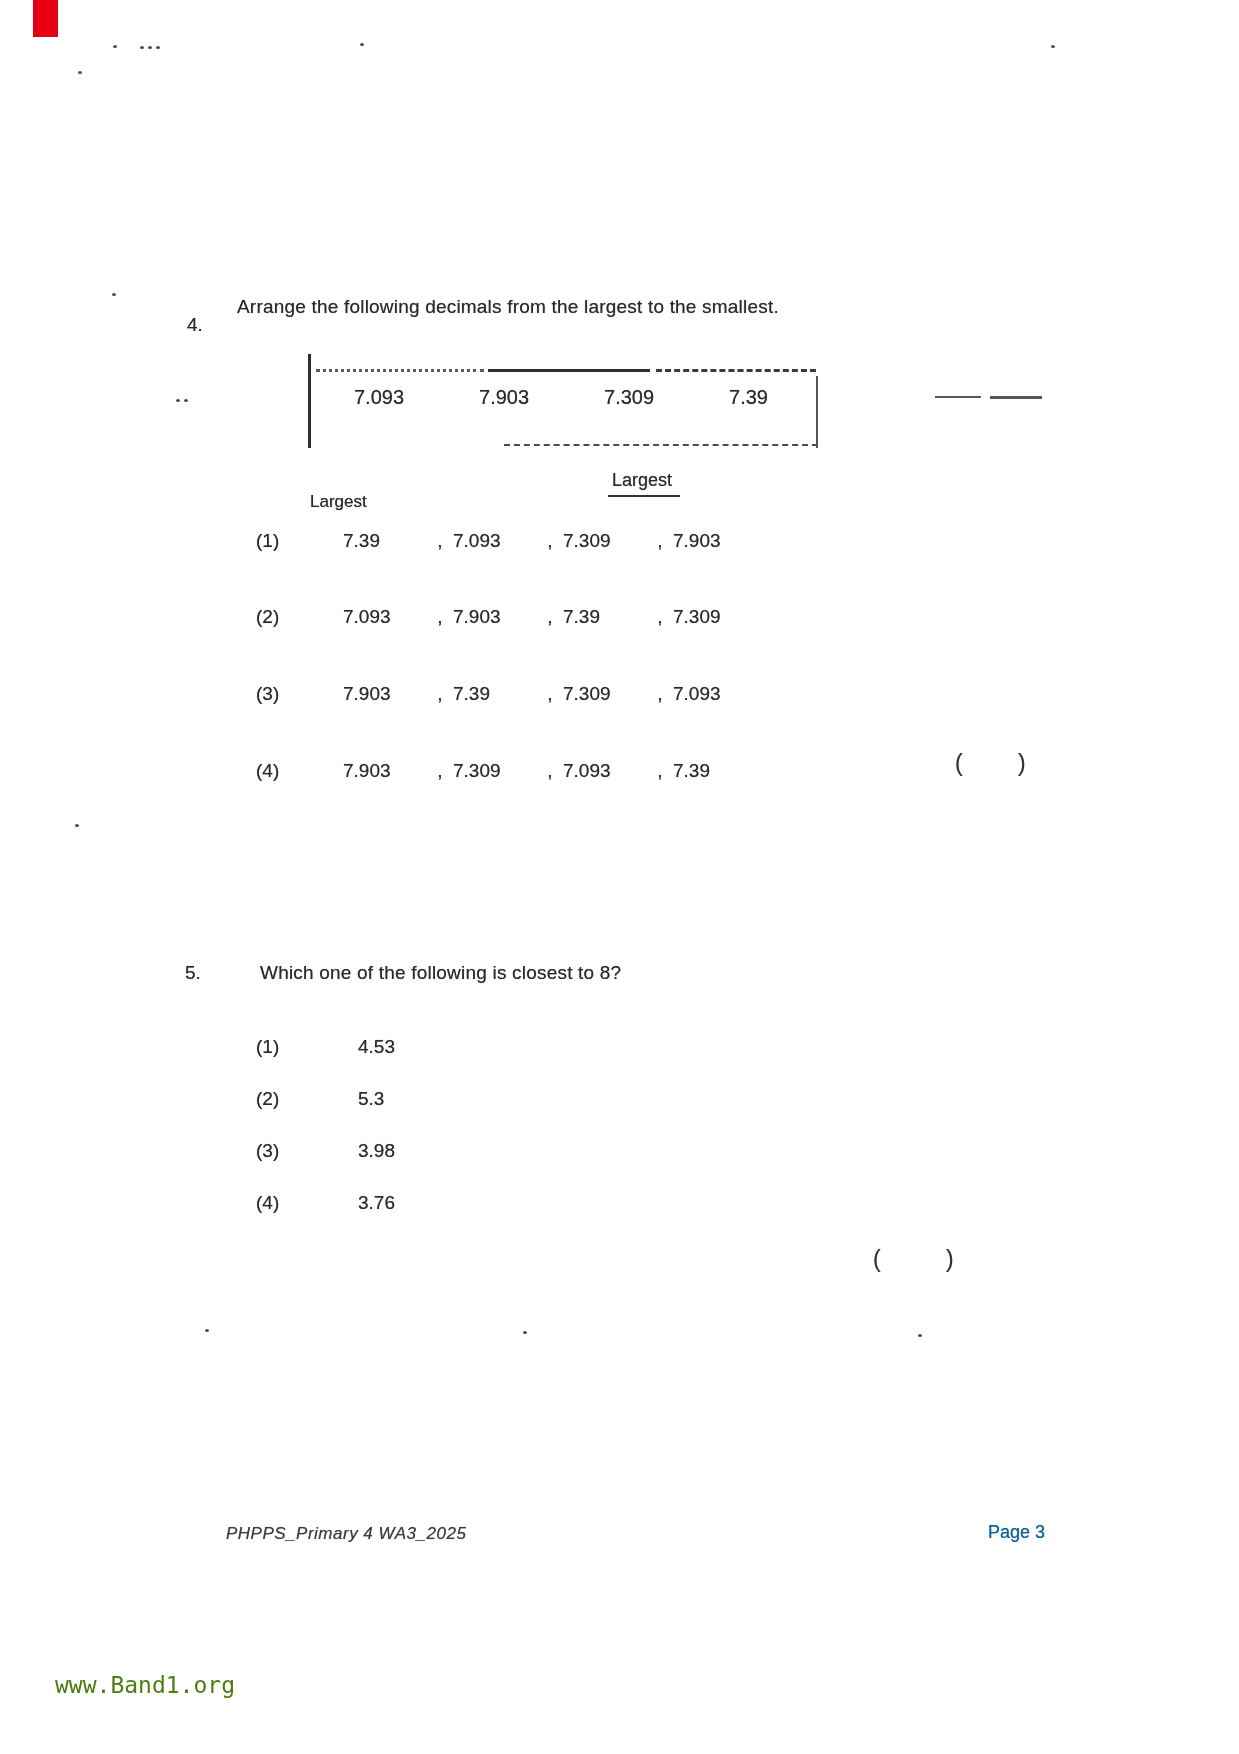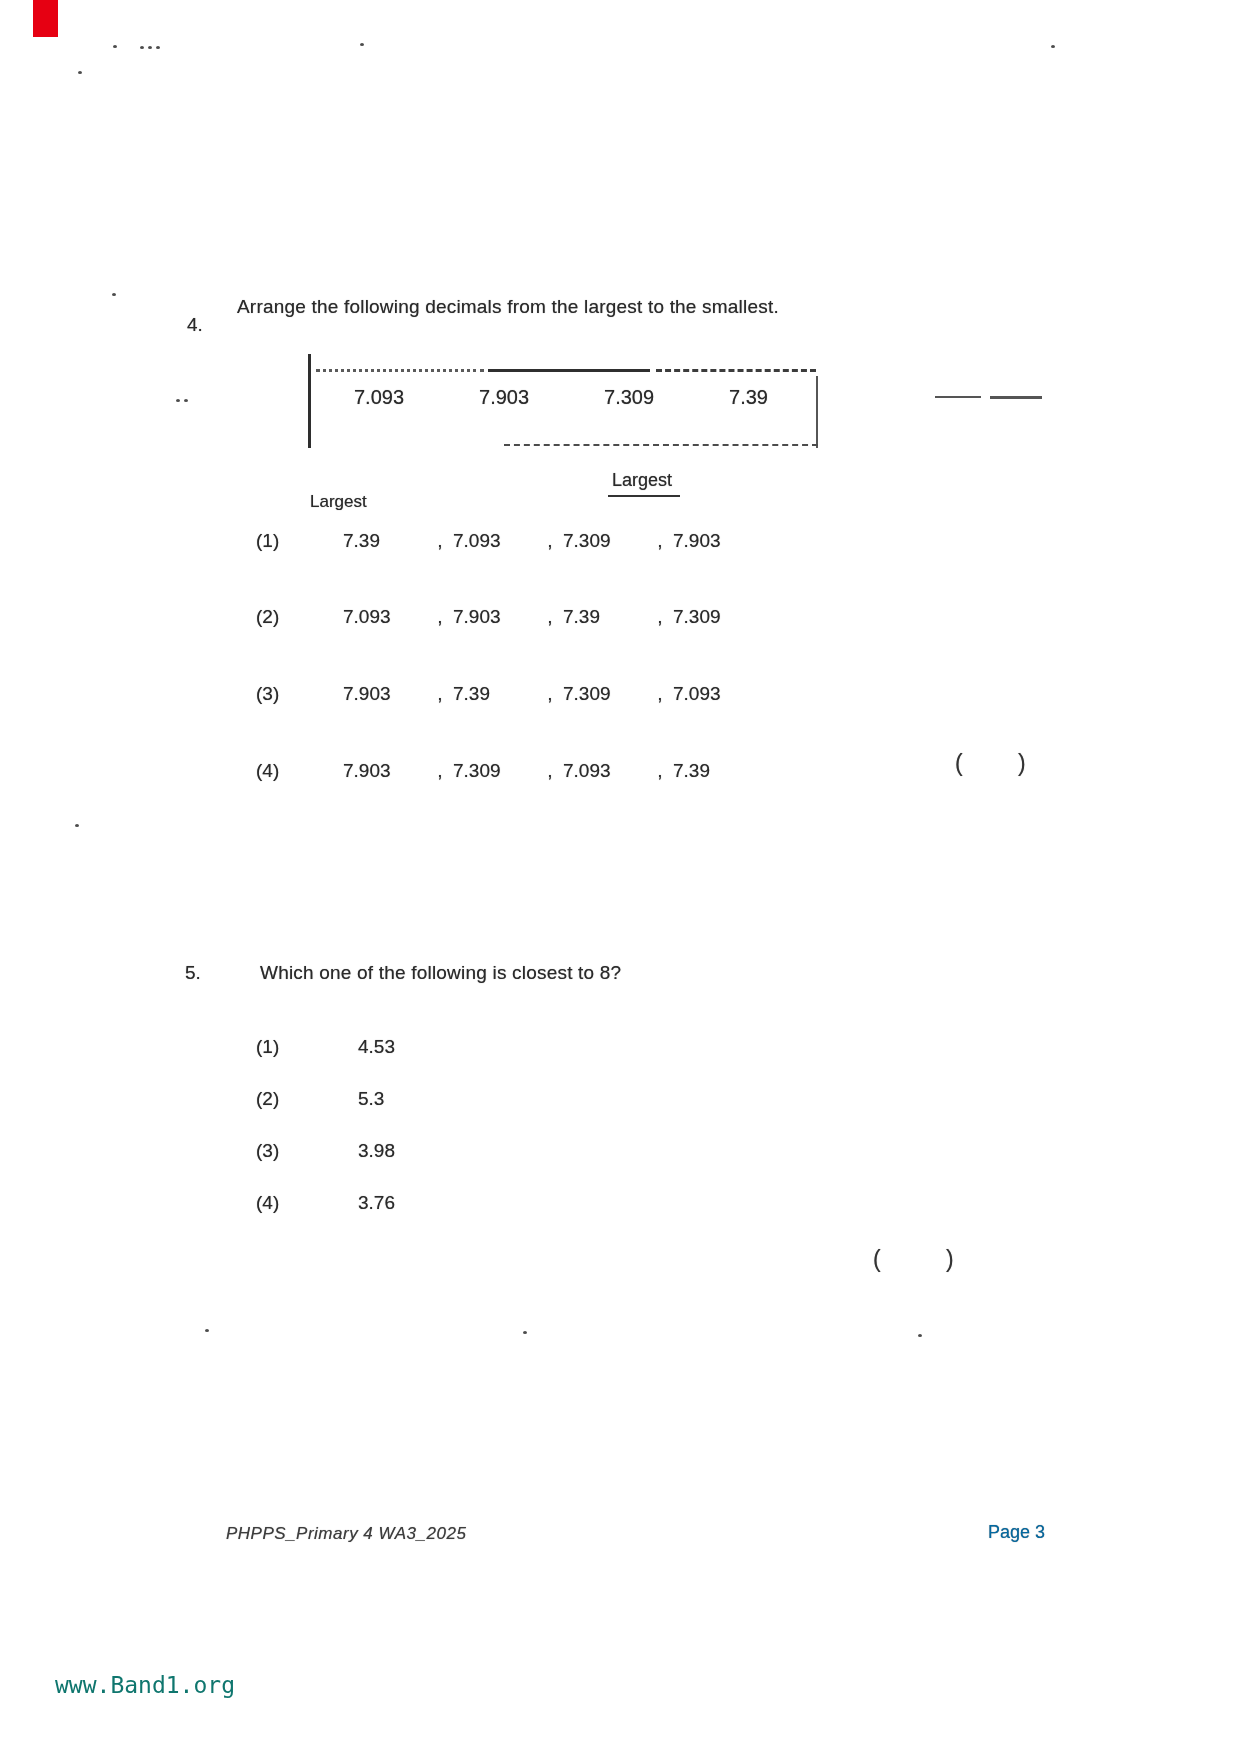--- a/index.html
+++ b/index.html
@@ -54,21 +54,21 @@
   .q5-row .lbl { width:102px; text-shadow:0 0 0.8px rgba(45,45,45,0.65); }
   .q5-row .val { text-shadow:0 0 0.8px rgba(45,45,45,0.65); }
   .q5-r1 { top:1036px; } .q5-r2 { top:1088px; } .q5-r3 { top:1140px; } .q5-r4 { top:1192px; }
   .q5-po { left:873px; top:1246px; } .q5-pc { left:946px; top:1246px; }
 
   
   .footer-left  { left:198px; top:1524px; font-size:17px; font-style:italic; color:#3d3d3d; letter-spacing:0.5px;margin-left:28px; }
   .footer-right { left:988px; top:1522px; font-size:18px; color:#0369a1; }
   .watermark {
     left:55px; top:1672px; font-family:"DejaVu Sans Mono", monospace;
-    font-size:23px; color:#0f766e; text-shadow:none; filter:none;
+    font-size:23px; color:#4d7c0f; text-shadow:none; filter:none;
   }
 </style>
 </head>
 <body>
 
 <div class="sheet">
   <div class="red-bar"></div>
 
   <div class="scan-layer">
 

